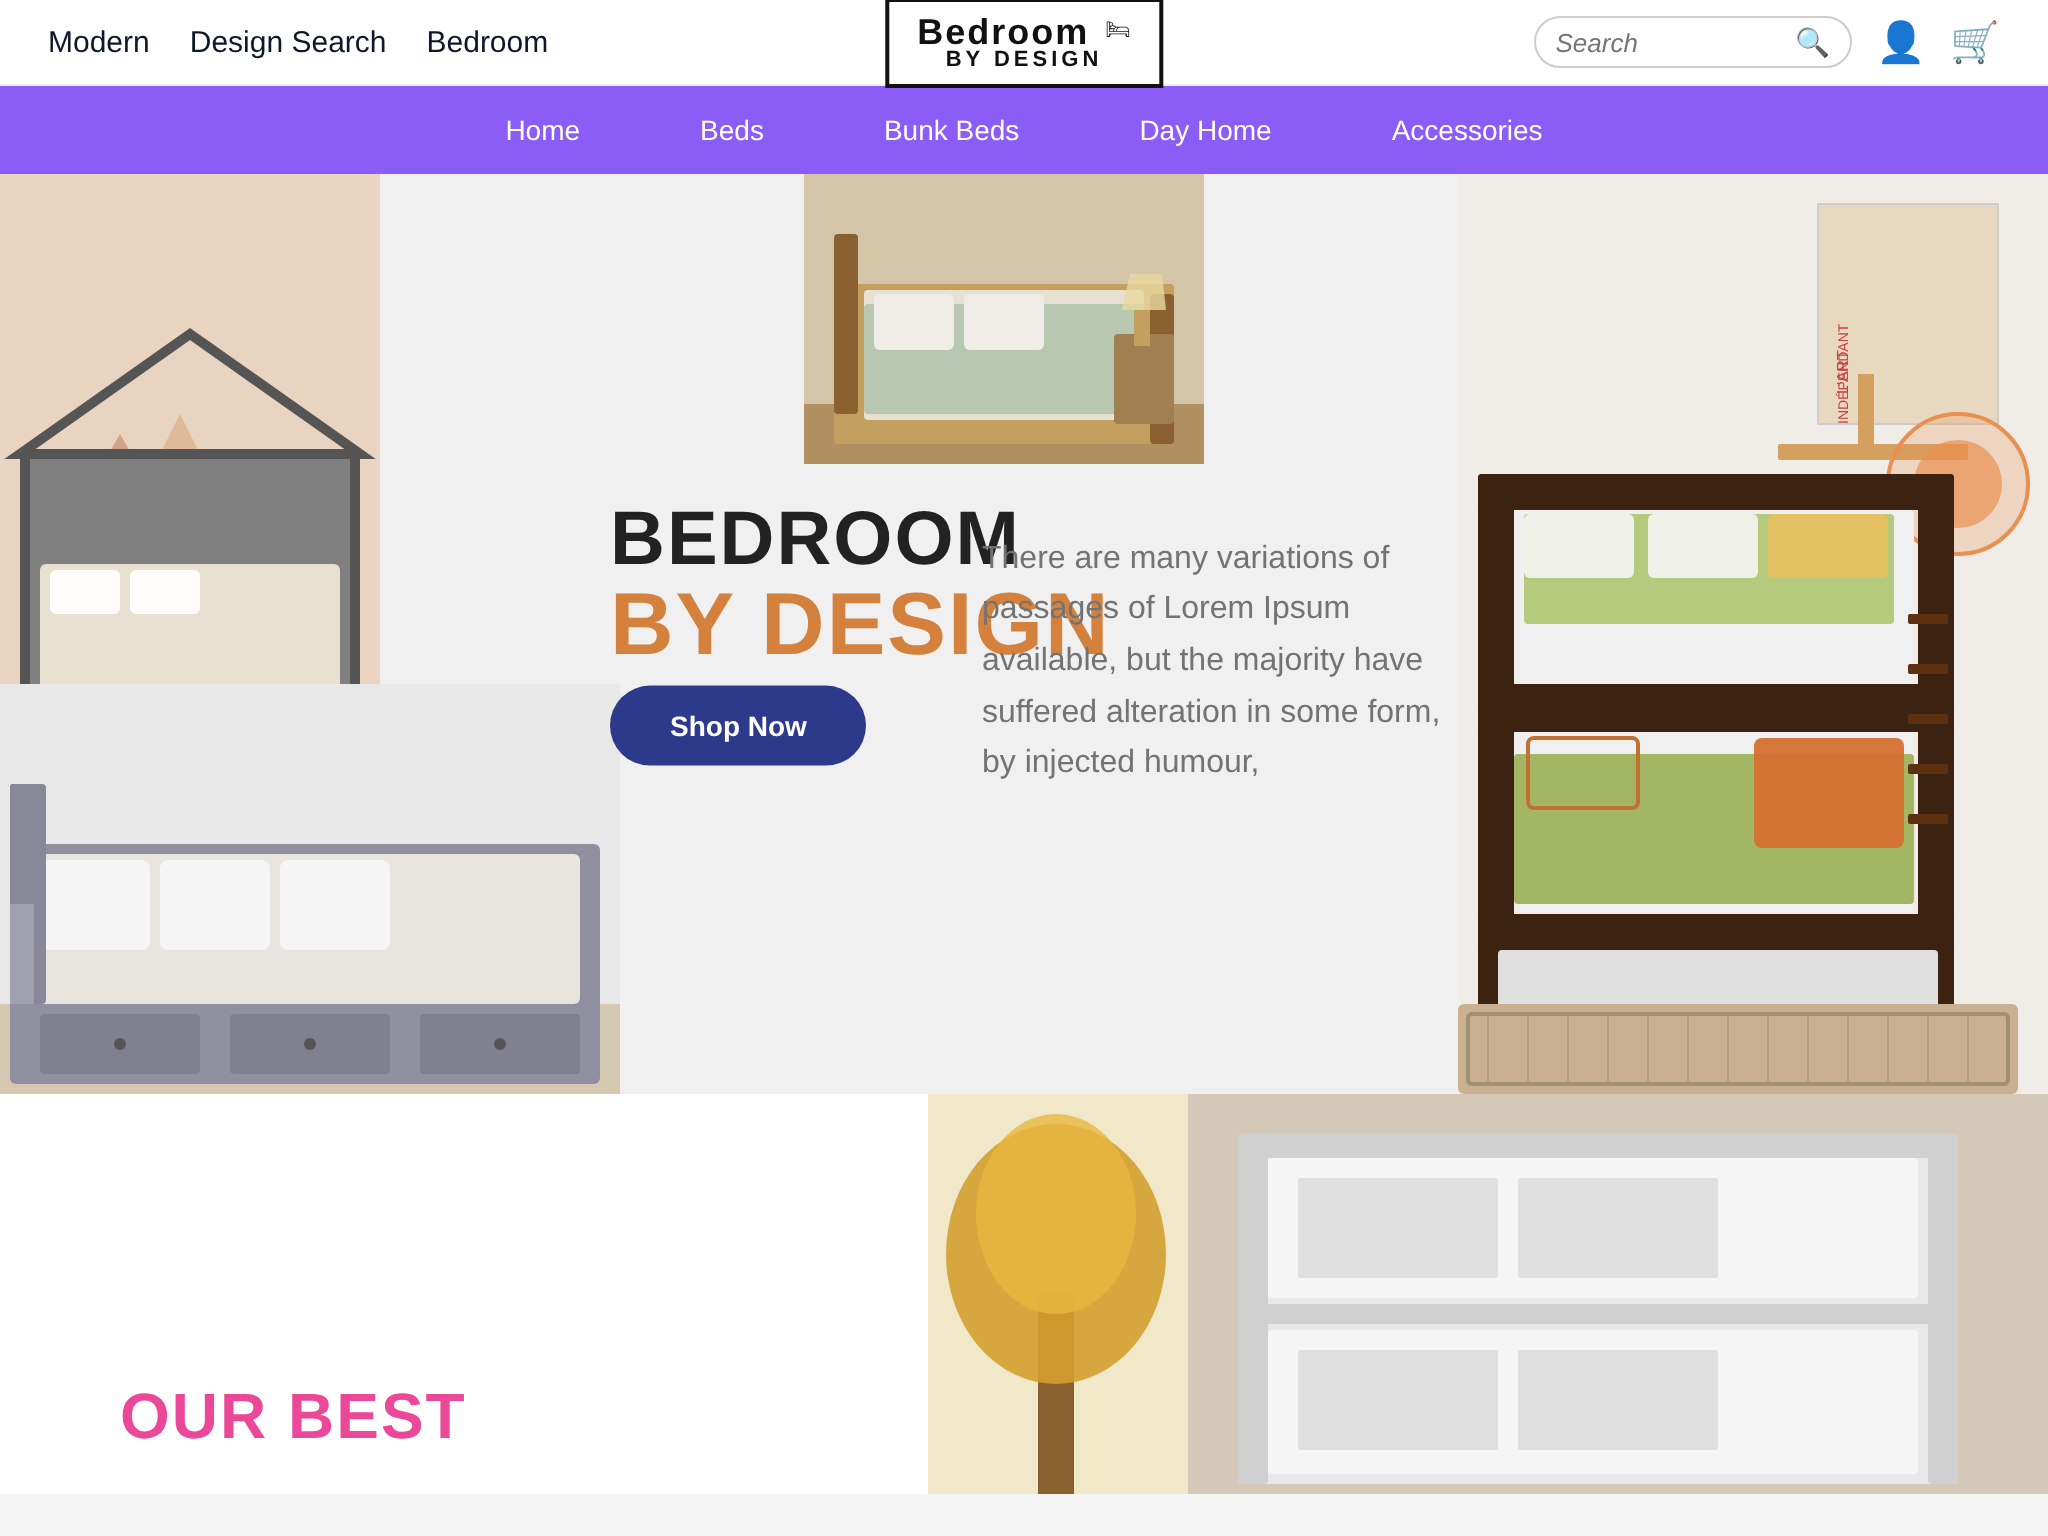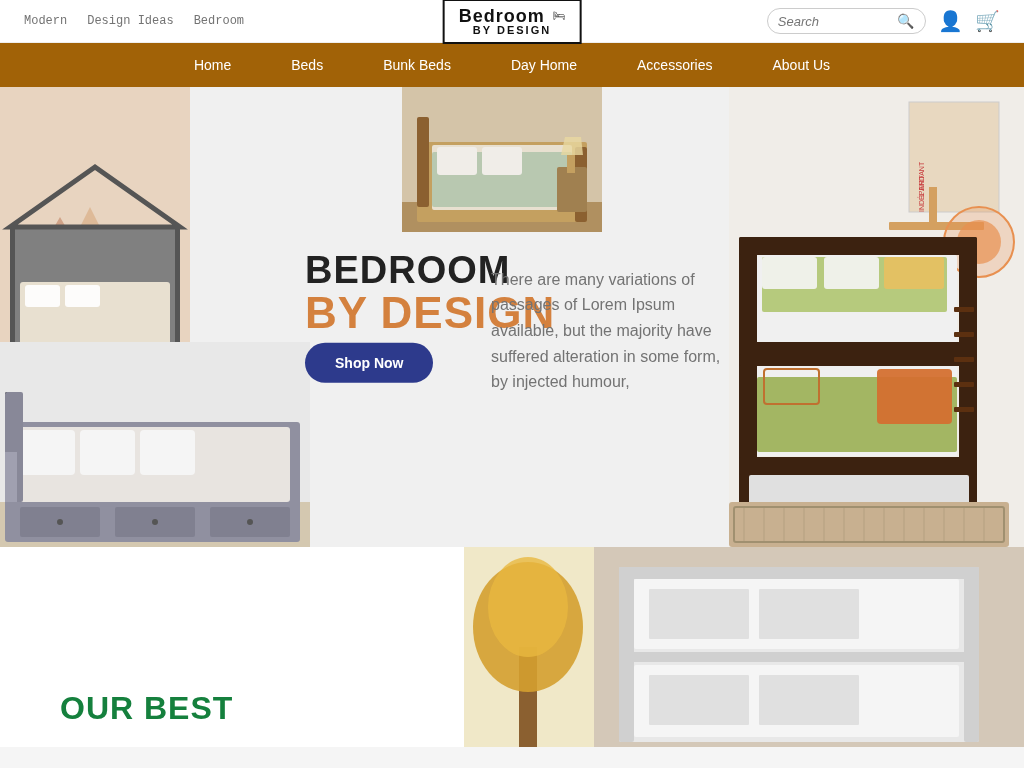--- a/index.html
+++ b/index.html
@@ -9,24 +9,23 @@
     .top-bar {
       display: flex;
       align-items: center;
       justify-content: space-between;
       padding: 8px 24px;
       background: #fff;
       border-bottom: 1px solid #eee;
     }
     .top-bar-links { display: flex; gap: 20px; }
     .top-bar-links a {
-      font-size: 12px;
-      color: #737373;
+      font-size: 15px;
+      color: #0f172a;
       text-decoration: none;
-      font-family: Liberation Mono, monospace;
     }
     .logo-area {
       position: absolute;
       left: 50%;
       transform: translateX(-50%);
     }
     .logo-box {
       border: 2px solid #111;
       padding: 6px 14px;
       display: flex;
@@ -79,21 +78,21 @@
     .icon-btn {
       background: none;
       border: none;
       cursor: pointer;
       font-size: 20px;
       color: #333;
     }
 
     
     .main-nav {
-      background: #a16207;
+      background: #8b5cf6;
       display: flex;
       justify-content: center;
       gap: 16px;
       text-align: center;
     }
     .main-nav a {
       color: #fff;
       text-decoration: none;
       font-size: 14px;
       font-weight: 500;
@@ -192,21 +191,21 @@
       z-index: 10;
       margin-left: 21px;
     }
   </style>
 </head>
 <body>
 
 <div class="top-bar">
   <div class="top-bar-links">
     <a href="#">Modern</a>
-    <a href="#">Design Ideas</a>
+    <a href="#">Design Search</a>
     <a href="#">Bedroom</a>
   </div>
 
   <div class="logo-area">
     <div class="logo-box">
       <div class="logo-icon-row">
         <span class="logo-bedroom">Bedroom</span>
         <span style="font-size:10px; margin-left:4px; color:#111;">🛏</span>
       </div>
       <div class="logo-bydesign">BY DESIGN</div>
@@ -222,21 +221,20 @@
     <button class="icon-btn">🛒</button>
   </div>
 </div>
 
 <nav class="main-nav">
   <a href="#">Home</a>
   <a href="#">Beds</a>
   <a href="#">Bunk Beds</a>
   <a href="#">Day Home</a>
   <a href="#">Accessories</a>
-  <a href="#">About Us</a>
 </nav>
 
 <section class="hero">
 
   <div class="hero-img-top-left">
     <svg width="190" height="290" viewBox="0 0 190 290" xmlns="http://www.w3.org/2000/svg">
       <rect width="190" height="290" fill="#c8d0cc"></rect>
 
       <rect x="0" y="0" width="190" height="290" fill="#e8d4c0"></rect>
 
@@ -393,21 +391,21 @@
     <button class="shop-now-btn">Shop Now</button>
   </div>
 
   <div class="hero-desc">There are many variations of passages of Lorem Ipsum available, but the majority have suffered alteration in some form, by injected humour,</div>
 
 </section>
 
 <div style="background:#fff; min-height:200px; position:relative; overflow:hidden;">
   <div style="display:flex; align-items:flex-end; min-height:200px;">
     <div style="padding: 30px 0 20px 60px; flex: 0 0 auto;">
-      <div style="font-size:32px; font-weight:900; color:#15803d; text-transform:uppercase; letter-spacing:1px;">OUR BEST</div>
+      <div style="font-size:32px; font-weight:900; color:#ec4899; text-transform:uppercase; letter-spacing:1px;">OUR BEST</div>
     </div>
 
     <div style="margin-left:auto; width:560px; height:200px; overflow:hidden;">
       <svg width="560" height="200" viewBox="0 0 560 200" xmlns="http://www.w3.org/2000/svg">
 
         <rect x="0" y="0" width="130" height="200" fill="#f0e8c8"></rect>
 
         <rect x="55" y="100" width="18" height="100" fill="#8b6030"></rect>
 
         <ellipse cx="64" cy="80" rx="55" ry="65" fill="#d4a030" opacity="0.9"></ellipse>

